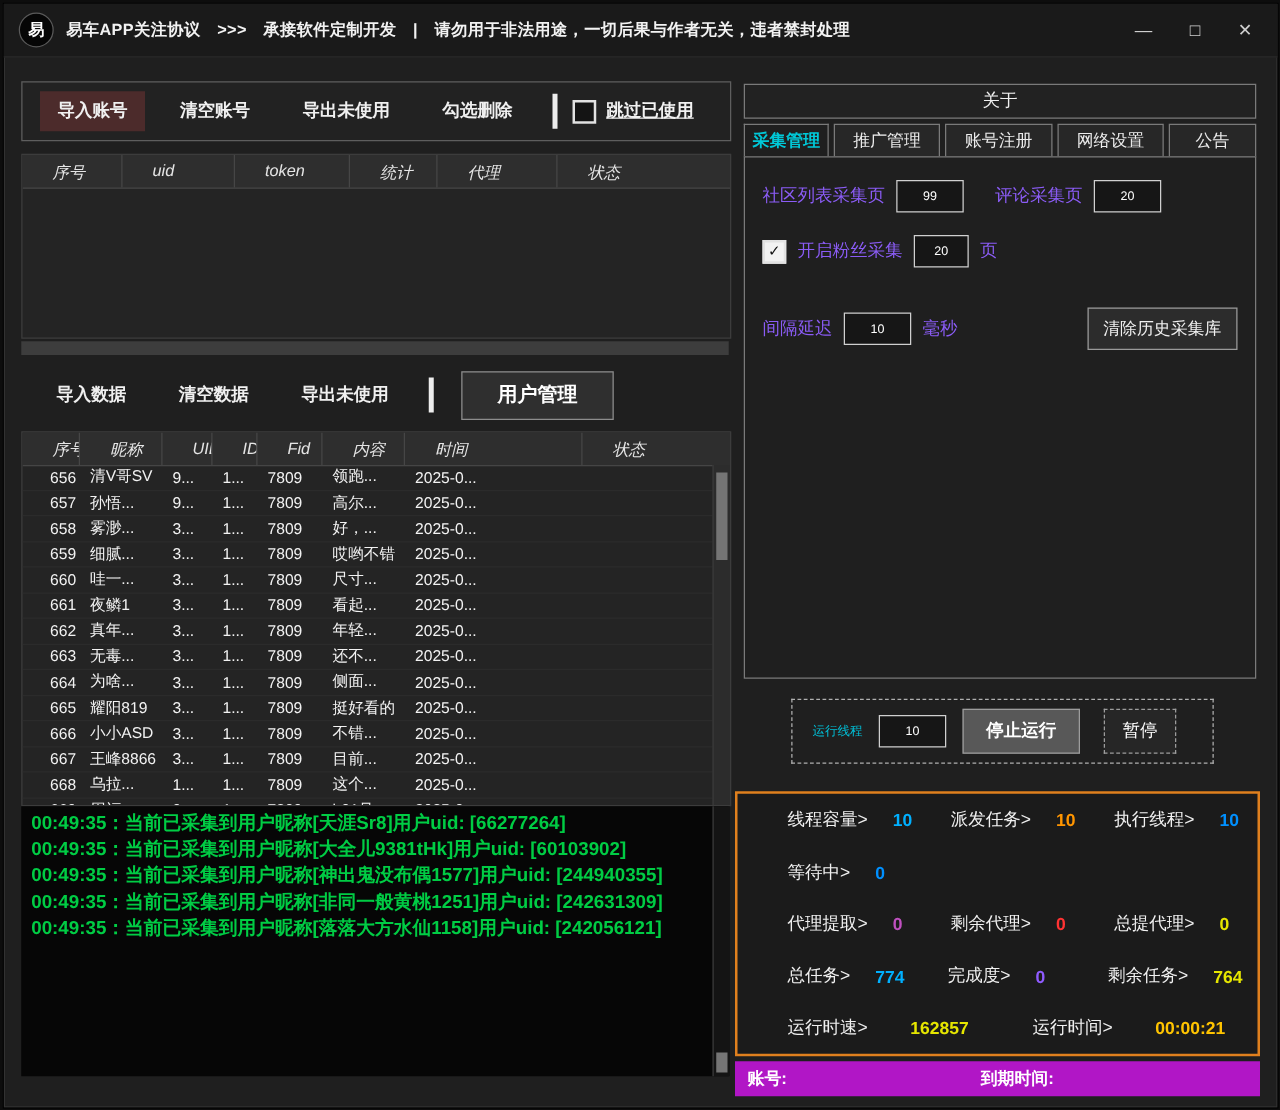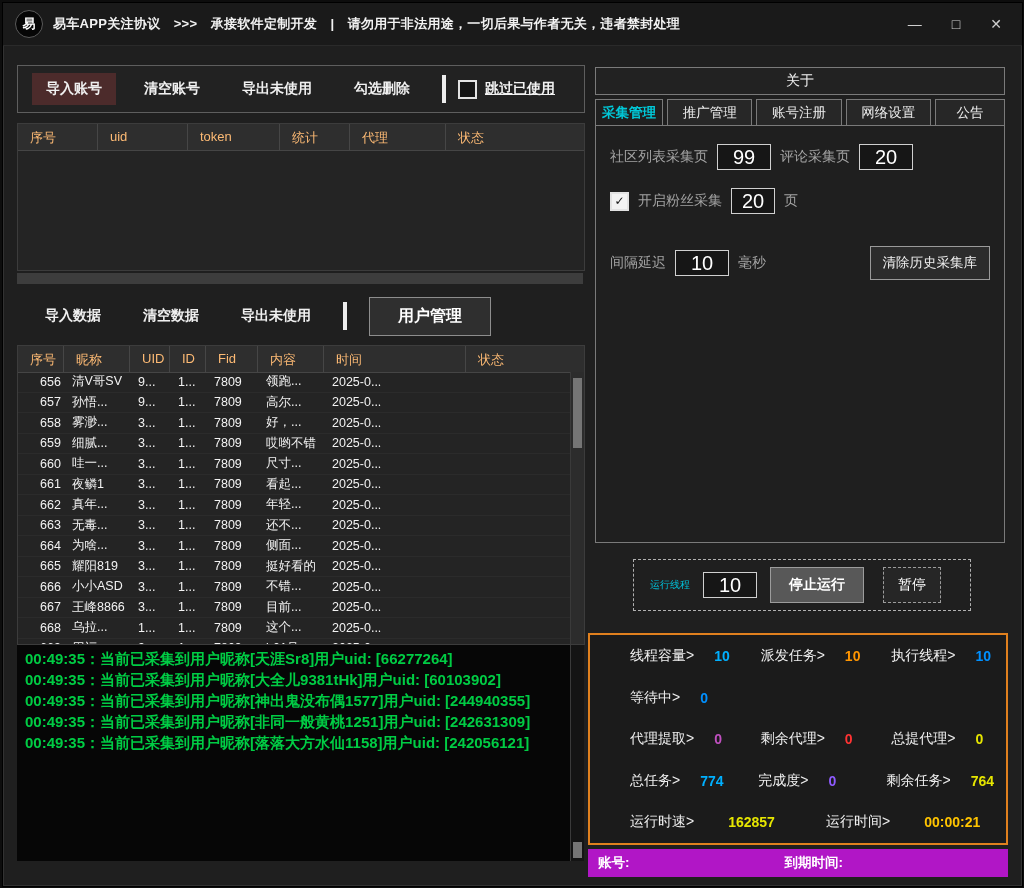--- a/index.html
+++ b/index.html
@@ -21,21 +21,21 @@
   .chkrow{display:flex;align-items:center;gap:8px;}
   .chkbox{width:15px;height:15px;border:2px solid #e2e2e2;background:#141414;display:inline-flex;align-items:center;justify-content:center;font-size:12px;color:#141414;flex:0 0 auto;}
   .chkbox.checked{background:#f2f2f2;color:#101010;font-weight:bold;}
   .chklabel{font-size:14px;font-weight:bold;color:#f2f2f2;text-decoration:underline;}
 
   .table{position:absolute;background:#242424;border:1px solid #3c3c3c;overflow:hidden;}
   .acct-table{left:14px;top:120px;width:566px;height:146px;}
   .thead{display:grid;height:26px;background:#2e2e2e;border-bottom:1px solid #454545;}
   .acct-grid{grid-template-columns:80px 90px 92px 70px 96px 1fr;}
   .user-grid{grid-template-columns:46px 66px 40px 36px 52px 66px 142px 1fr;}
-  .th{font-size:13px;color:#fdba74;padding:5px 0 0 12px;border-right:1px solid #464646;overflow:hidden;white-space:nowrap;}
+  .th{font-size:13px;color:#e5e5e5;padding:5px 0 0 24px;border-right:1px solid #464646;overflow:hidden;white-space:nowrap;font-style:italic;}
   .th:last-child{border-right:none;}
   .hscroll{position:absolute;left:14px;top:270px;width:566px;height:11px;background:#3d3d3d;}
 
   .data-toolbar{position:absolute;left:14px;top:290px;width:566px;height:46px;display:flex;align-items:center;}
   .um-btn{margin-left:10px;border:1px solid #8d8d8d;background:#2f2f2f;color:#fff;font-size:16px;font-weight:bold;padding:8px 28px;font-family:inherit;}
 
   .user-table{left:14px;top:342px;width:566px;height:298px;}
   .tbody{position:absolute;left:0;top:26px;right:13px;bottom:0;overflow:hidden;}
   .trow{display:grid;height:19.5px;align-items:center;border-bottom:1px solid #2b2b2b;}
   .td{font-size:12.5px;color:#f2f2f2;padding-left:8px;white-space:nowrap;overflow:hidden;}
@@ -54,23 +54,23 @@
   .tabs{position:absolute;left:592px;top:96px;width:410px;height:27px;display:flex;gap:4px;}
   .tab{border:1px solid #7a7a7a;background:#272727;color:#ececec;font-size:13.5px;display:flex;align-items:center;justify-content:center;flex:1 1 0;box-sizing:border-box;white-space:nowrap;}
   .tab.active{color:#00c8d8;background:#1f1f1f;border-bottom-color:#1f1f1f;font-weight:bold;}
   .tab-first{flex:0 0 68px;}
   .tab-last{flex:0 0 70px;}
 
   .panel{position:absolute;left:592px;top:122px;width:410px;height:418px;border:1px solid #7a7a7a;background:#1f1f1f;box-sizing:border-box;padding:18px 14px;}
   .form-row{display:flex;align-items:center;gap:9px;}
   .row2{margin-top:18px;}
   .row3{margin-top:32px;}
-  .flabel{font-size:14px;color:#a3a3a3;white-space:nowrap;}
-  .flabel.spaced{}
-  .finput{width:54px;height:26px;background:#161616;border:1px solid #d0d0d0;color:#fff;font-size:20px;text-align:center;font-family:inherit;box-sizing:border-box;padding:0;}
+  .flabel{font-size:14px;color:#8b5cf6;white-space:nowrap;}
+  .flabel.spaced{margin-left:16px;}
+  .finput{width:54px;height:26px;background:#161616;border:1px solid #d0d0d0;color:#fff;font-size:10px;text-align:center;font-family:inherit;box-sizing:border-box;padding:0;}
   .finput.narrow{width:44px;}
   .ghost-btn{margin-left:auto;border:1px solid #9a9a9a;background:#2c2c2c;color:#f0f0f0;font-size:13.5px;padding:7px 12px;font-family:inherit;}
 
   .run-box{position:absolute;left:630px;top:556px;width:338px;height:52px;border:1px dashed #b0b0b0;display:flex;align-items:center;gap:13px;padding:0 16px;box-sizing:border-box;}
   .run-label{color:#00c0d8;font-size:10px;white-space:nowrap;}
   .stop-btn{background:#585858;border:1px solid #9c9c9c;color:#fff;font-size:14px;font-weight:bold;padding:8px 18px;font-family:inherit;}
   .pause-btn{background:#262626;border:1px dashed #9c9c9c;color:#fff;font-size:14px;padding:8px 14px;margin-left:6px;font-family:inherit;}
 
   .stats-box{position:absolute;left:585px;top:630px;width:420px;height:212px;border:2px solid #e0801e;background:#1b1b1b;box-sizing:border-box;padding:12px 12px;display:flex;flex-direction:column;justify-content:space-between;}
   .srow{display:flex;align-items:center;}

